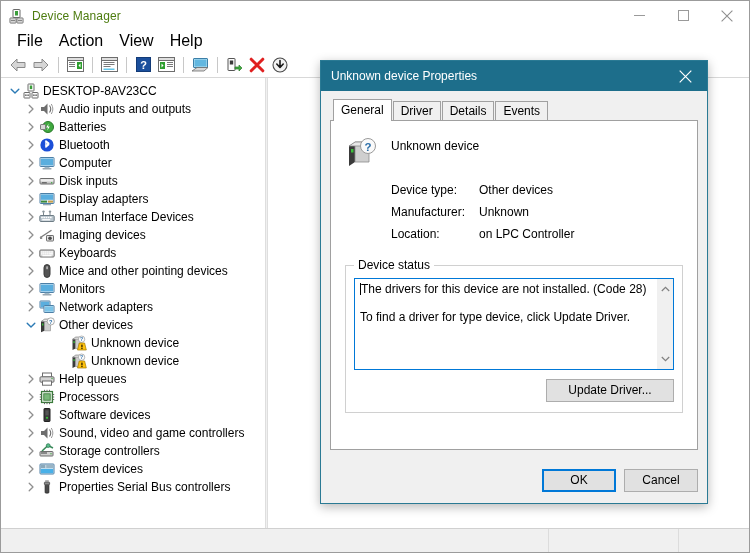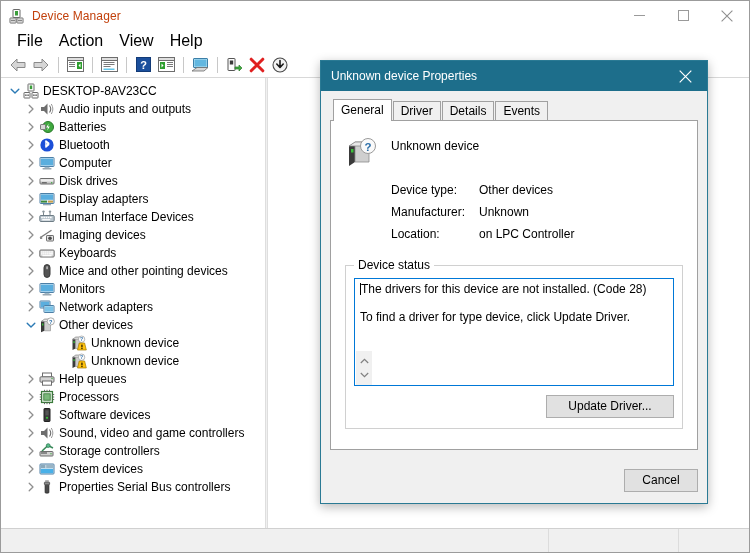--- a/index.html
+++ b/index.html
@@ -40,21 +40,21 @@
     position: relative;
   }
   .titlebar-icon {
     width: 16px; height: 16px;
     margin-left: 8px; margin-right: 7px;
     flex: 0 0 16px;
     position: relative;
   }
   .titlebar-title {
     font-size: 12px;
-    color: #c2410c;
+    color: #4d7c0f;
     letter-spacing: .1px;
     white-space: nowrap;
   }
   .winbtns {
     position: absolute;
     right: 0; top: 0;
     height: 29px;
     display: flex;
   }
   .winbtn {
@@ -303,27 +303,26 @@
   }
   .gbox-legend {
     position: absolute;
     top: -8px; left: 8px;
     background: #ffffff;
     padding: 0 4px;
     font-size: 12px;
     color: #000;
   }
   .statusbox {
-    height: 108px;
+    height: 92px;
     border: 1px solid #0078d7;
     background: #ffffff;
     box-sizing: border-box;
     display: flex;
     position: relative;
-    flex-direction: column;
   }
   .statustext {
     flex: 1 1 auto;
     padding: 3px 4px 3px 4px;
     font-size: 12px;
     line-height: 15px;
     overflow: hidden;
     border-left: 1px solid #ffffff;
   }
   .statustext .ln { margin-bottom: 13px; }
@@ -599,21 +598,21 @@
             <svg width="10" height="10" viewBox="0 0 10 10">
               <path d="M3.2 1.2 L7 5 L3.2 8.8" stroke="#8f8f8f" stroke-width="1.3" fill="none" stroke-linecap="round" stroke-linejoin="round"></path>
             </svg>
           </span>
           <span class="ticon"><svg width="16" height="16" viewBox="0 0 16 16">
               <rect x="1" y="5.5" width="14" height="5.5" rx="0.8" fill="#c9c9c9" stroke="#6d6d6d"></rect>
               <rect x="1.6" y="6.2" width="12.8" height="2.3" fill="#efefef"></rect>
               <rect x="2.8" y="9.2" width="5" height="1.1" fill="#585858"></rect>
               <circle cx="12.7" cy="9.7" r="0.75" fill="#3fa93f"></circle>
             </svg></span>
-          <span class="tlabel">Disk drives</span>
+          <span class="tlabel">Disk inputs</span>
         </div>
         <div class="tnode lvl1">
           <span class="twist">
             <svg width="10" height="10" viewBox="0 0 10 10">
               <path d="M3.2 1.2 L7 5 L3.2 8.8" stroke="#8f8f8f" stroke-width="1.3" fill="none" stroke-linecap="round" stroke-linejoin="round"></path>
             </svg>
           </span>
           <span class="ticon"><svg width="16" height="16" viewBox="0 0 16 16">
               <rect x="1" y="2.5" width="14" height="10" rx="0.6" fill="#dfe9f0" stroke="#4c7fa6"></rect>
               <rect x="2" y="3.4" width="12" height="5.4" fill="#5aaede"></rect>
@@ -949,15 +948,16 @@
 
         <div class="gbox-btnrow">
           <button class="btn wide">Update Driver...</button>
         </div>
       </div>
 
     </div>
   </div>
 
   <div class="dlg-footer">
+    <button class="btn default">OK</button>
     <button class="btn">Cancel</button>
   </div>
 </div>
 
 </body></html>

